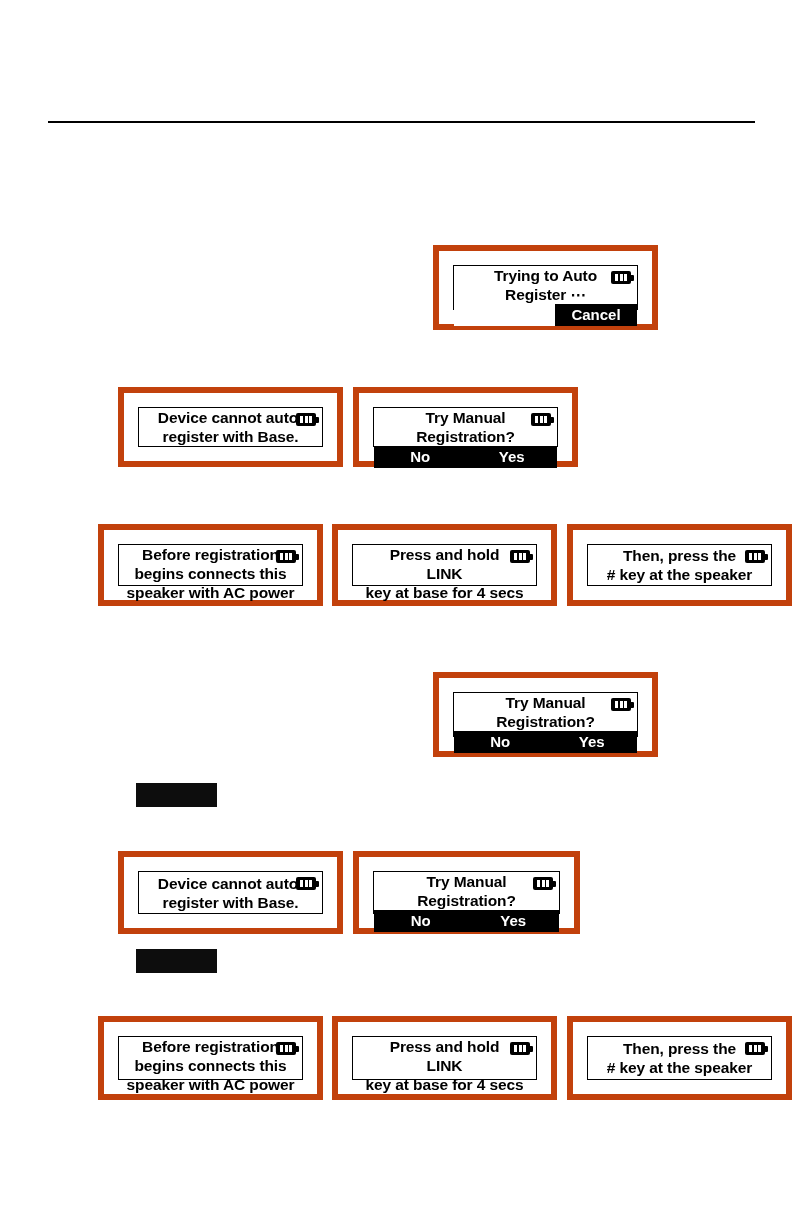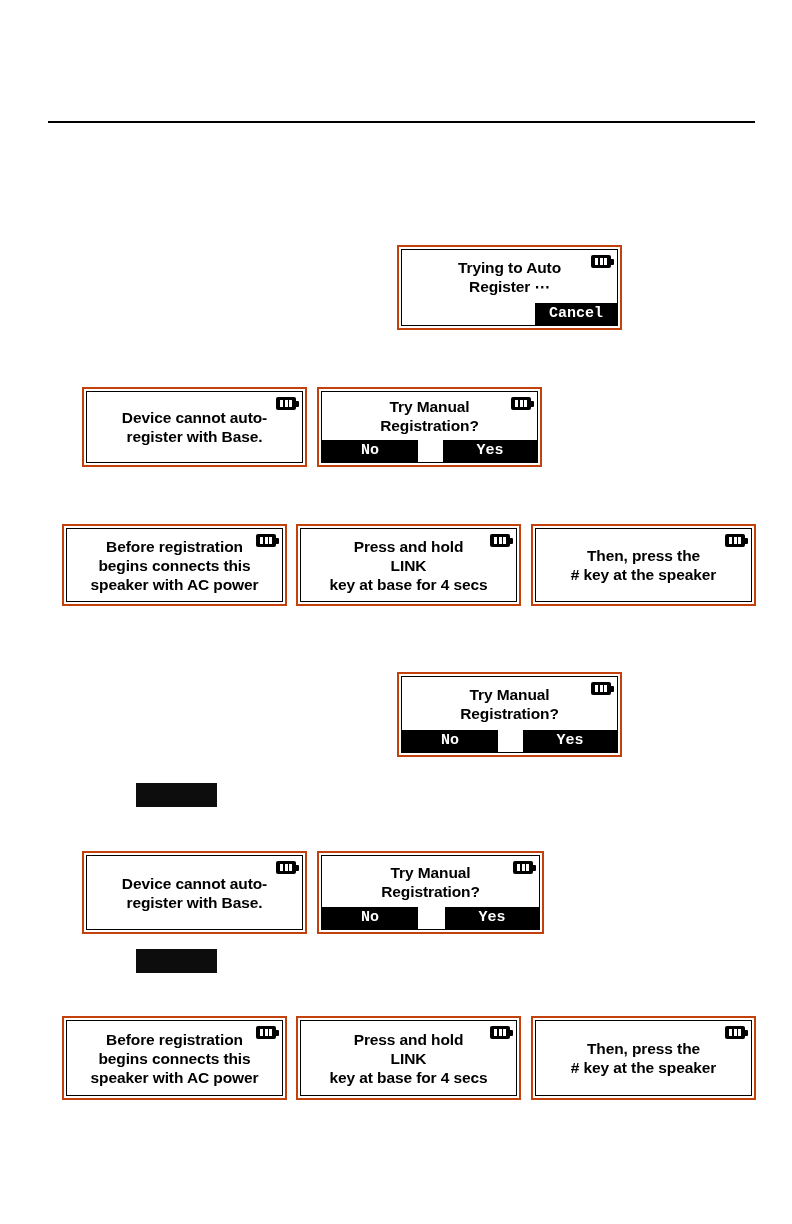--- a/index.html
+++ b/index.html
@@ -24,22 +24,23 @@
     width: 707px;
     height: 2px;
     background: #000000;
   }
 
   
   .lcd {
     position: absolute;
     box-sizing: border-box;
     background: #ffffff;
-    border: 2px solid #c2410c;
-    padding: 2px;
+    border: 6px solid #c2410c;
+    padding: 14px;
+    margin-left: 36px;
   }
   .lcd-inner {
     box-sizing: border-box;
     width: 100%;
     height: 100%;
     border: 1px solid #000000;
     position: relative;
     background: #ffffff;
     display: flex;
     flex-direction: column;
@@ -104,21 +105,20 @@
   .sk {
     background: #000000;
     color: #ffffff;
     font-weight: bold;
     font-size: 15px;
     line-height: 22px;
     text-align: center;
     display: flex;
     align-items: center;
     justify-content: center;
-    font-family: Liberation Mono, monospace;
   }
   .sk-left   { width: 96px; }
   .sk-spacer { flex: 1 1 auto; background: #ffffff; }
   .sk-right  { width: 94px; }
   .sk-cancel { width: 82px; }
 
   
   .redaction {
     position: absolute;
     background: #0d0d0d;

